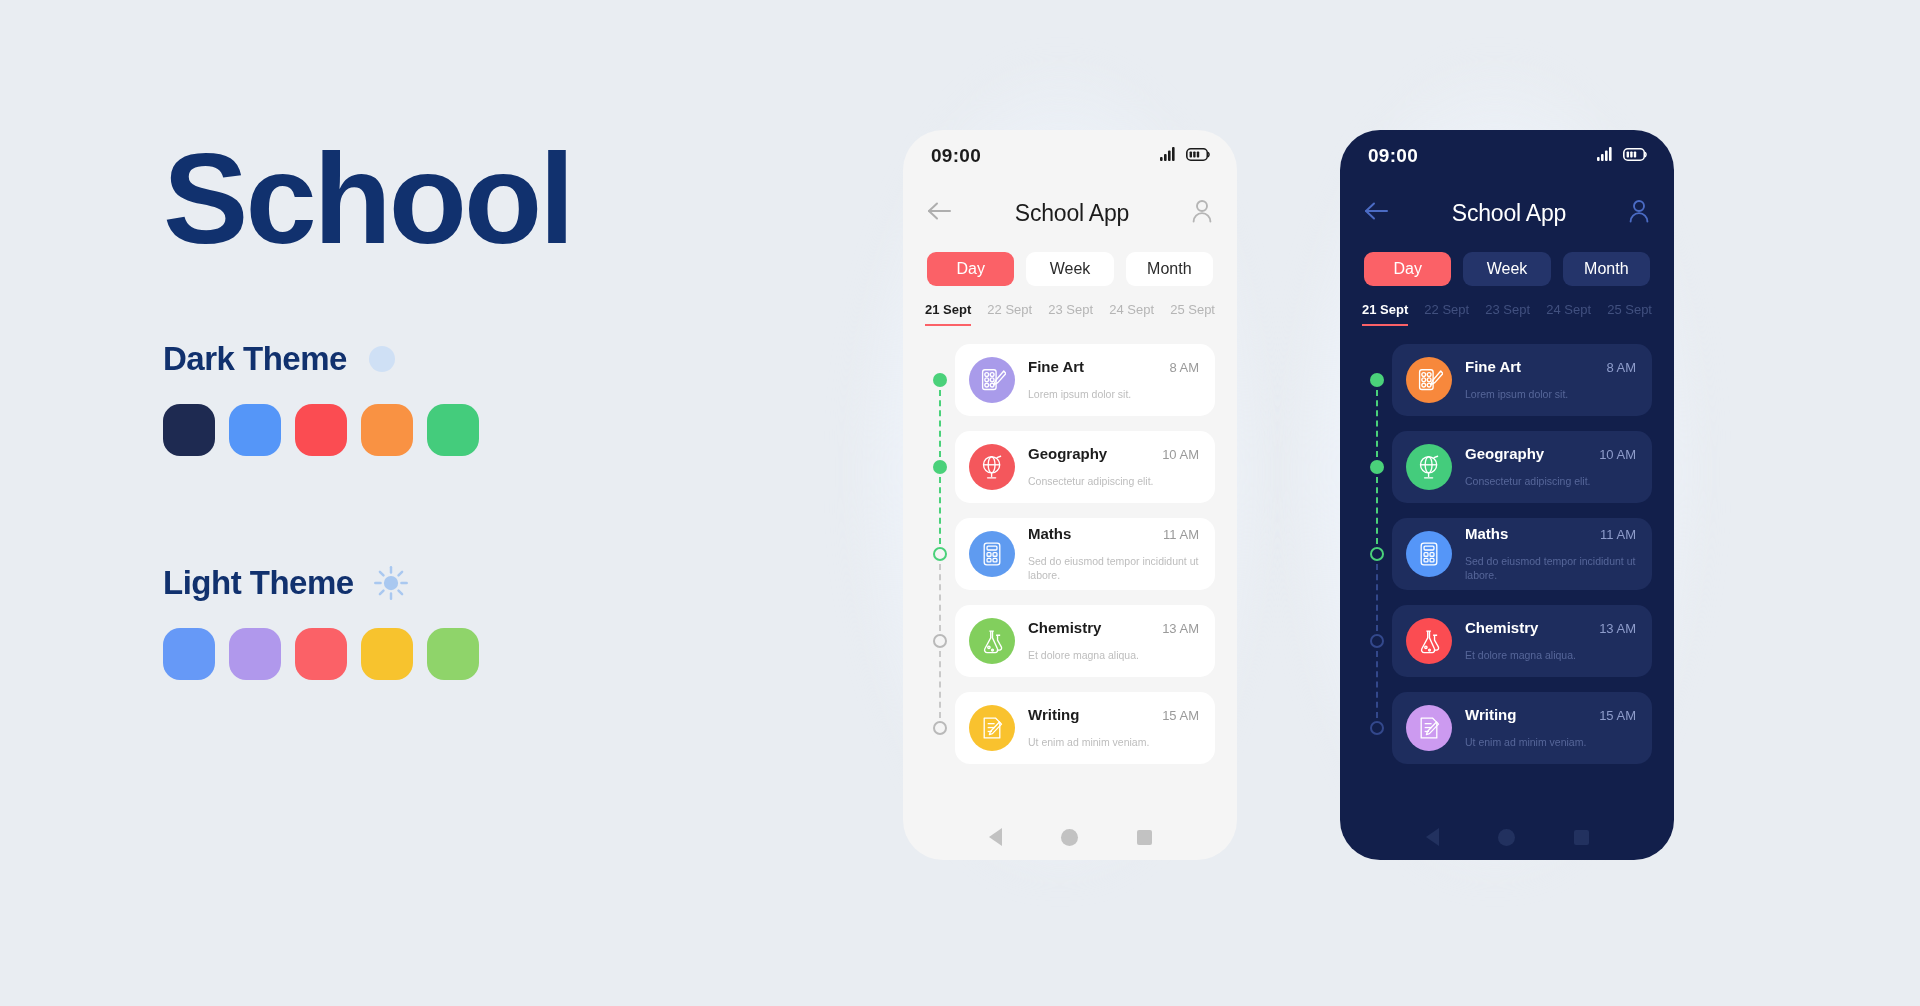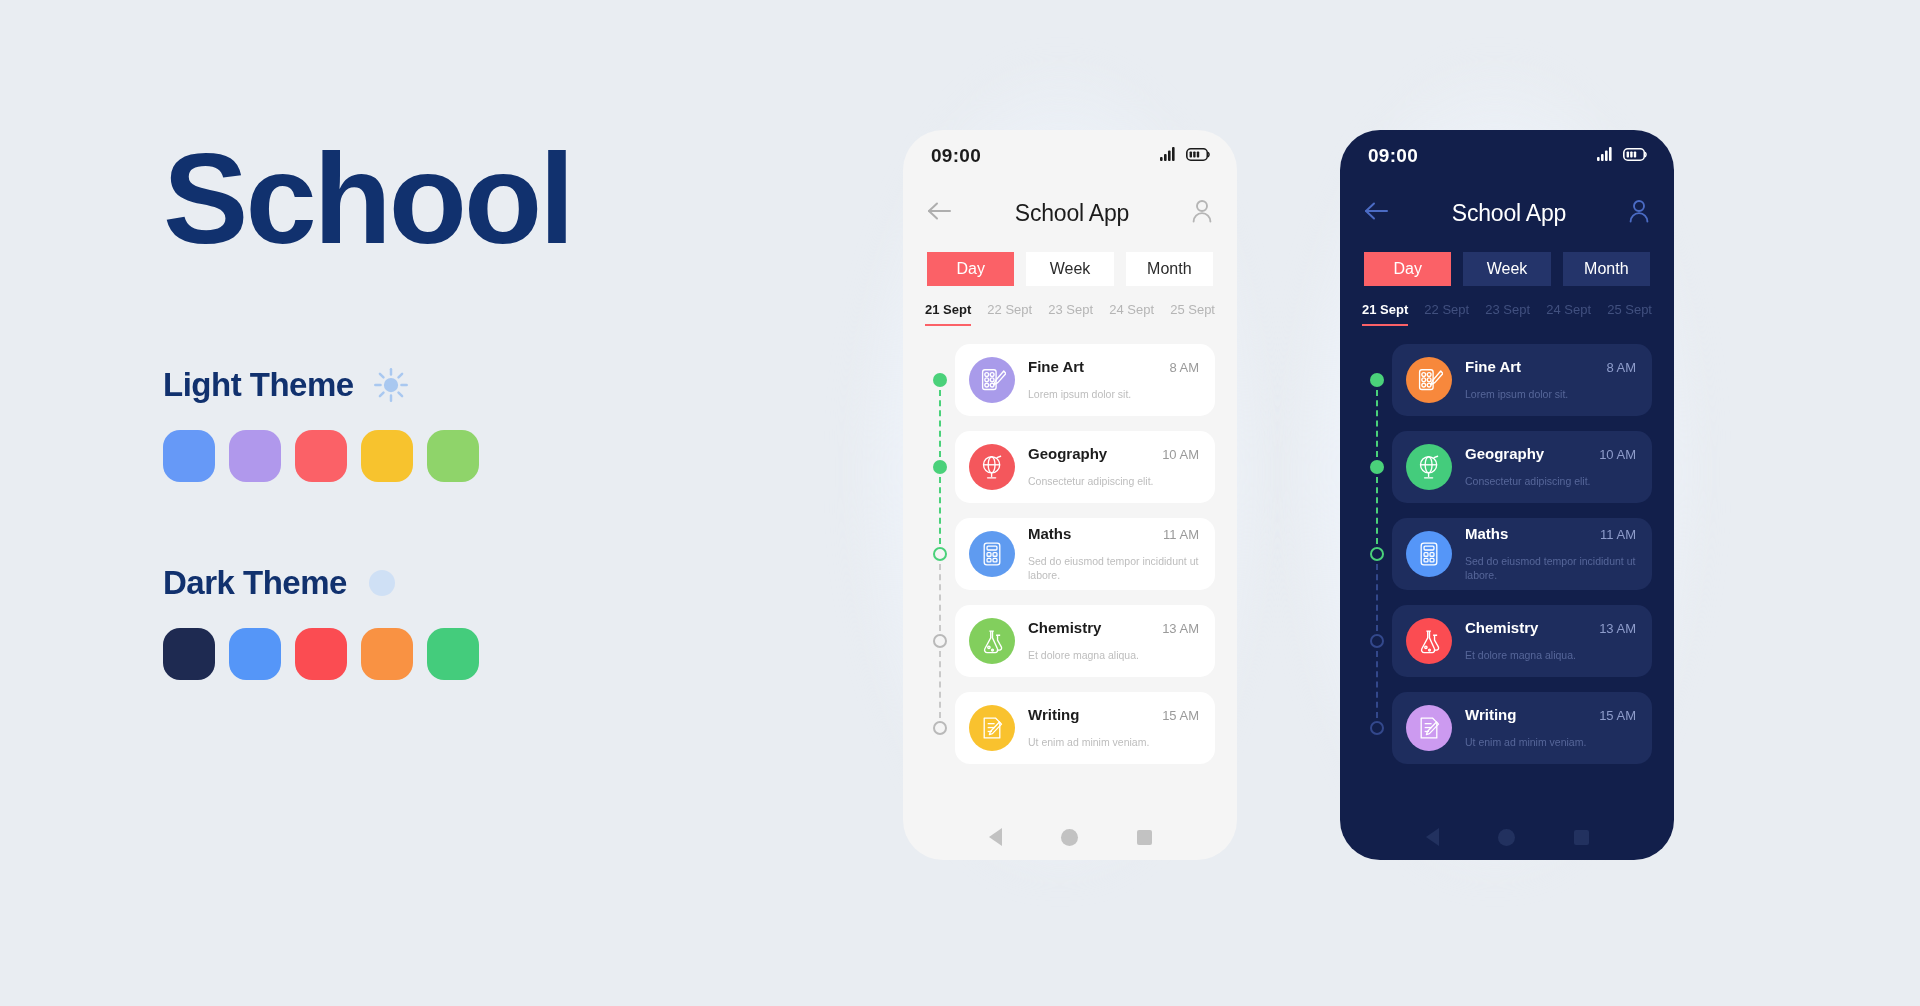--- a/index.html
+++ b/index.html
@@ -61,21 +61,21 @@
   
   .appbar {
     height: 62px; display: flex; align-items: center;
     justify-content: space-between; padding: 0 24px; gap: 8px;
   }
   .app-title { font-size: 23px; font-weight: 400; letter-spacing: -0.2px; }
 
   
   .segments { display: flex; gap: 12px; padding: 8px 24px 0; }
   .seg {
-    flex: 1; height: 34px; border-radius: 0;
+    flex: 1; height: 34px; border-radius: 9px;
     display: flex; align-items: center; justify-content: center;
     font-size: 16px; font-weight: 500;
   }
   .seg.active { background: #fb6167; color: #fff; }
 
   
   .dates { display: flex; justify-content: space-between; padding: 16px 22px 0; }
   .date-item { font-size: 13px; padding-bottom: 7px; }
   .date-item.active { font-weight: 700; border-bottom: 2.5px solid #fb6167; }
 
@@ -137,20 +137,39 @@
 </style>
 </head>
 <body>
 
 <div class="canvas">
 
   <div class="left-panel">
     <h1 class="hero-title">
       <span>School</span>
     </h1>
+
+    <div class="theme-block" style="margin-top:82px;">
+      <div class="theme-head">
+        <div class="theme-label">Dark Theme</div>
+        <span>
+          <svg class="moon-ico" viewBox="0 0 34 34">
+            <circle cx="17" cy="17" r="13" fill="#cfe0f5"></circle>
+            <path d="M17 4 A13 13 0 0 1 17 30 A10.2 10.2 0 0 0 17 4 Z" fill="#eef3fa"></path>
+          </svg>
+        </span>
+      </div>
+      <div class="swatch-row">
+        <div class="swatch" style="background:#1e2a51"></div>
+        <div class="swatch" style="background:#5596f8"></div>
+        <div class="swatch" style="background:#fb4c52"></div>
+        <div class="swatch" style="background:#f99243"></div>
+        <div class="swatch" style="background:#44cc7c"></div>
+      </div>
+    </div>
 
     <div class="theme-block" style="margin-top:108px;">
       <div class="theme-head">
         <div class="theme-label">Light Theme</div>
         <span>
           <svg class="sun-ico" viewBox="0 0 40 40">
             <circle cx="20" cy="20" r="7.5" fill="#a9c8f0"></circle>
             <g stroke="#a9c8f0" stroke-width="2.6" stroke-linecap="round">
               <line x1="20" y1="3.5" x2="20" y2="9"></line>
               <line x1="20" y1="31" x2="20" y2="36.5"></line>
@@ -165,39 +184,20 @@
         </span>
       </div>
       <div class="swatch-row">
         <div class="swatch" style="background:#6699f7"></div>
         <div class="swatch" style="background:#b098ec"></div>
         <div class="swatch" style="background:#fb6167"></div>
         <div class="swatch" style="background:#f7c32e"></div>
         <div class="swatch" style="background:#8fd46a"></div>
       </div>
     </div>
-
-    <div class="theme-block" style="margin-top:82px;">
-      <div class="theme-head">
-        <div class="theme-label">Dark Theme</div>
-        <span>
-          <svg class="moon-ico" viewBox="0 0 34 34">
-            <circle cx="17" cy="17" r="13" fill="#cfe0f5"></circle>
-            <path d="M17 4 A13 13 0 0 1 17 30 A10.2 10.2 0 0 0 17 4 Z" fill="#eef3fa"></path>
-          </svg>
-        </span>
-      </div>
-      <div class="swatch-row">
-        <div class="swatch" style="background:#1e2a51"></div>
-        <div class="swatch" style="background:#5596f8"></div>
-        <div class="swatch" style="background:#fb4c52"></div>
-        <div class="swatch" style="background:#f99243"></div>
-        <div class="swatch" style="background:#44cc7c"></div>
-      </div>
-    </div>
   </div>
 
   <div class="glow" id="glow-light"></div>
   <div class="glow" id="glow-dark"></div>
 
   <div class="phone" id="phone-light">
       <div class="statusbar">
         <span class="clock">09:00</span>
      <span class="status-icons">
        <span><svg width="17" height="14" viewBox="0 0 17 14">

